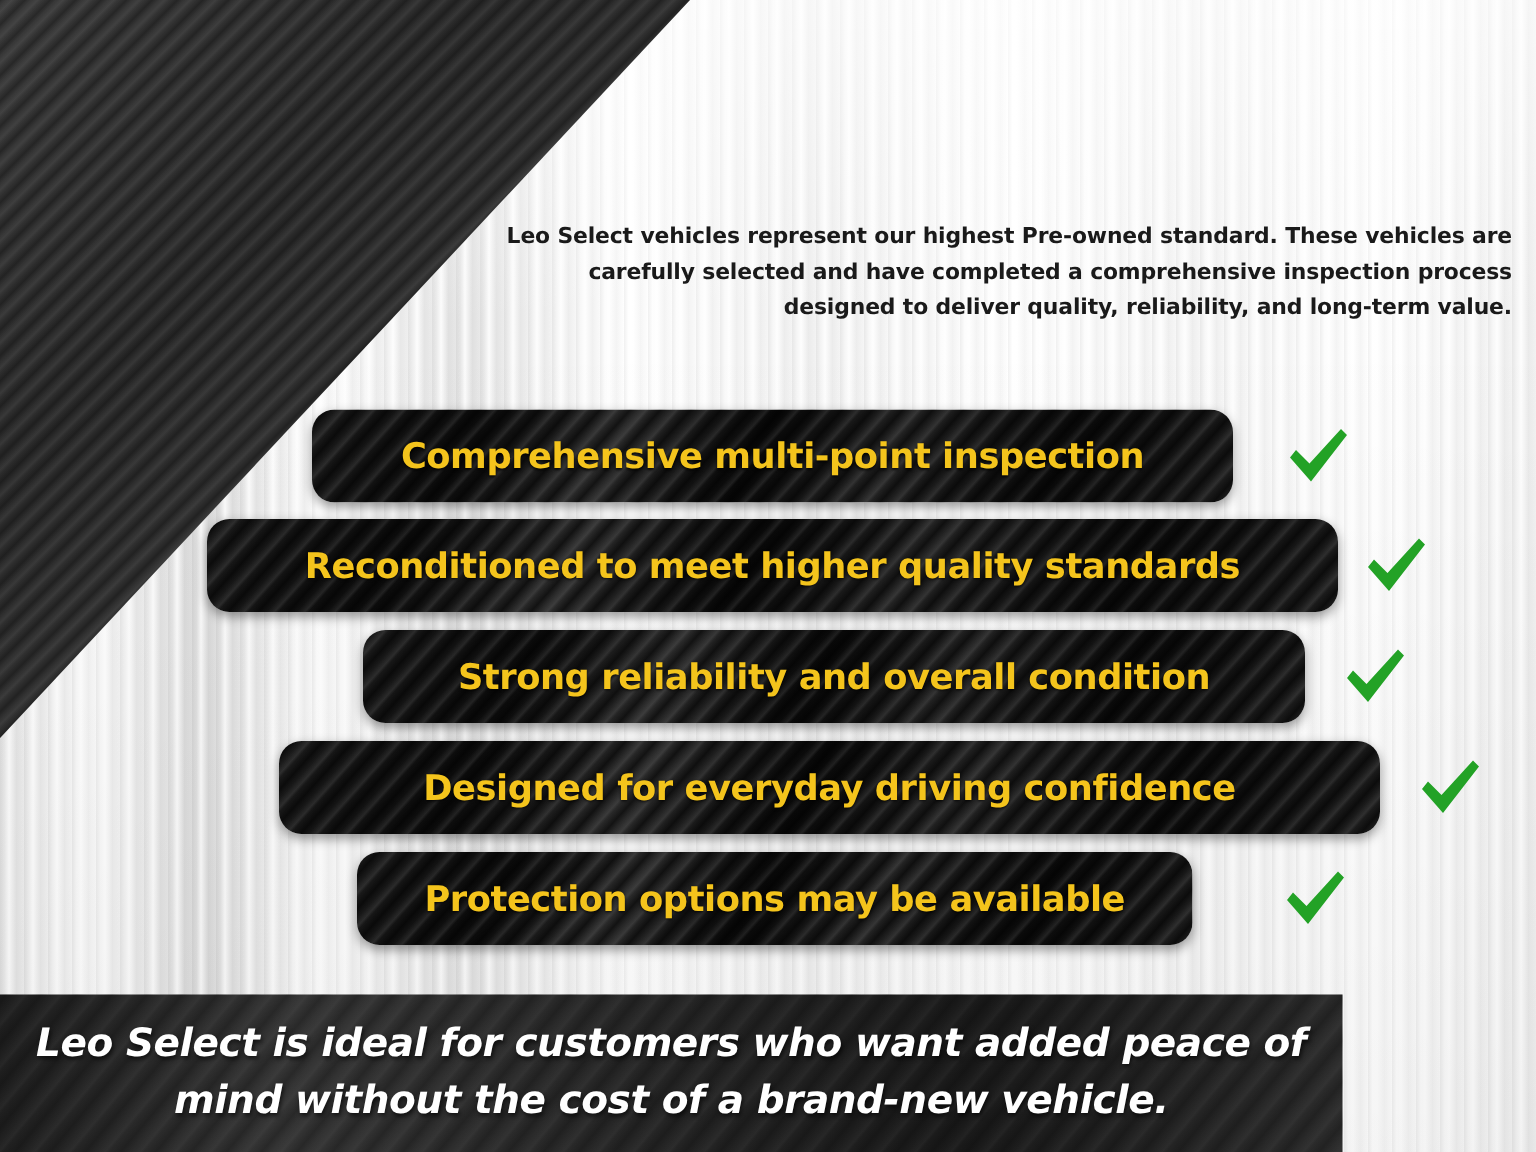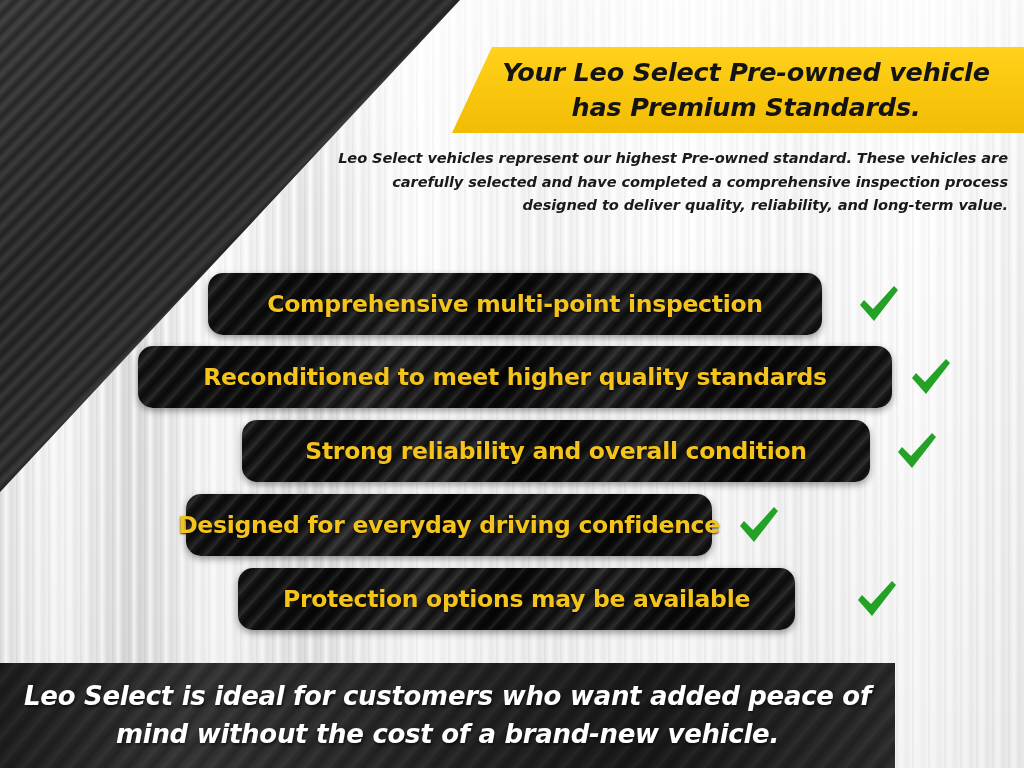--- a/index.html
+++ b/index.html
@@ -133,21 +133,20 @@
   }
 
   
   .intro {
     position: absolute;
     left: 316px;
     top: 146px;
     width: 692px;
     font-family: "DejaVu Sans", sans-serif;
     font-weight: 700;
-    font-style: italic;
     font-size: 14.6px;
     line-height: 1.62;
     color: #1a1a1a;
     text-align: right;
     letter-spacing: -0.1px;
   }
 
   
   .features {
     position: absolute;
@@ -203,21 +202,21 @@
 
   #row-1 { left: 138px; top: 78px; }
   #row-1 .pill { width: 754px; }
   #row-1 .check { margin-left: 14px; }
 
   #row-2 { left: 204px; top: 152px; padding-left: 38px; }
   #row-2 .pill { width: 628px; }
   #row-2 .check { margin-left: 22px; }
 
   #row-3 { left: 186px; top: 226px; }
-  #row-3 .pill { width: 526px; }
+  #row-3 .pill { width: 734px; }
   #row-3 .check { margin-left: 22px; }
 
   #row-4 { left: 238px; top: 300px; gap: 39px; }
   #row-4 .pill { width: 557px; }
   #row-4 .check { margin-left: 18px; }
 
   
   .footer-band {
     position: absolute;
     left: 0;
@@ -255,23 +254,20 @@
 <body>
 
 <div id="poster">
 
   <div class="bg-base"></div>
   <div class="bg-vign"></div>
 
   <div class="corner-dark"></div>
 
 
-  <div class="headline-banner">
-    <div class="headline-text">Your Leo Select Pre-owned vehicle has Premium Standards.</div>
-  </div>
 
   <div class="intro">Leo Select vehicles represent our highest Pre-owned standard. These vehicles are carefully selected and have completed a comprehensive inspection process designed to deliver quality, reliability, and long-term value.</div>
 
   <div class="features">
 
     <div class="feature-row" id="row-0">
       <div class="pill">
         <span class="pill-label">Comprehensive multi-point inspection</span>
       </div>
       <svg class="check" viewBox="0 0 48 48">

